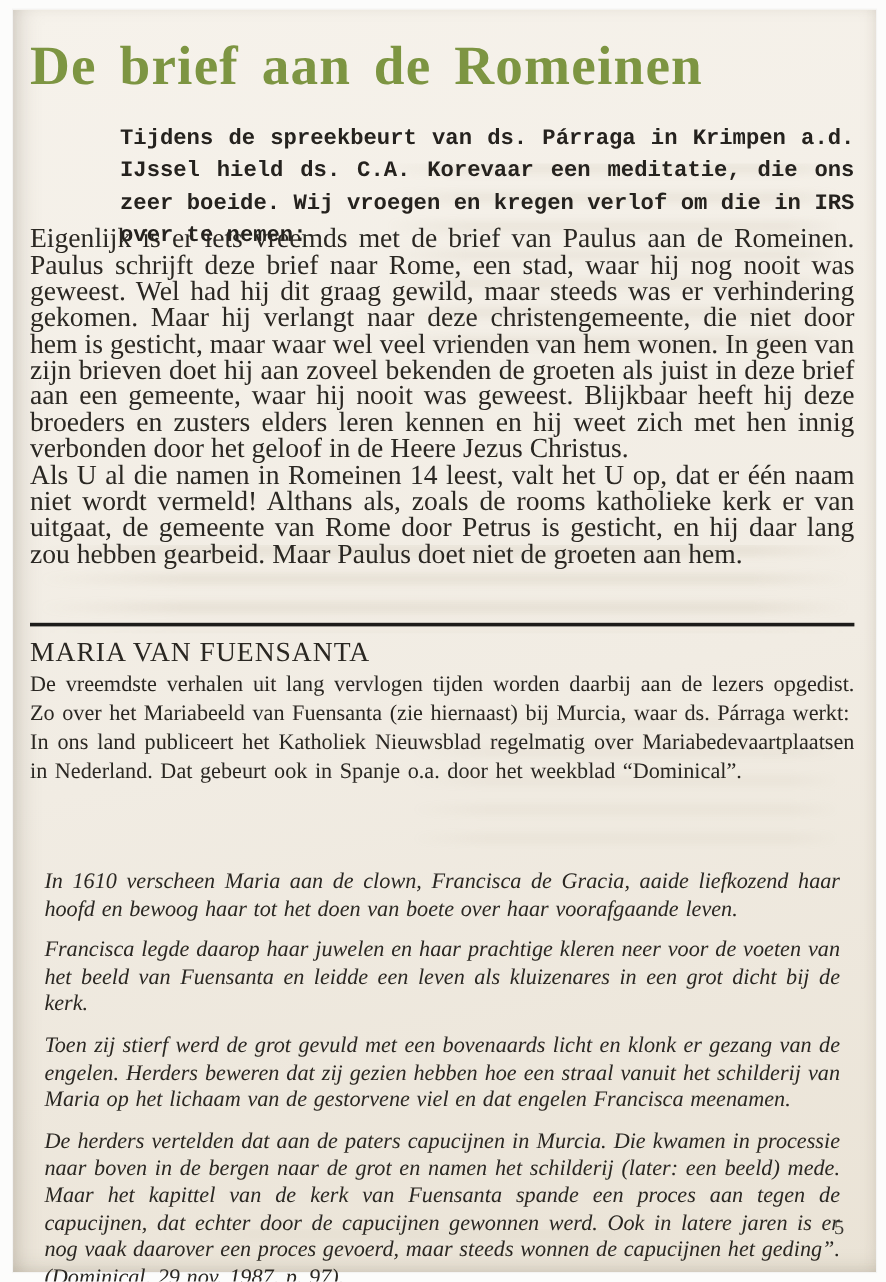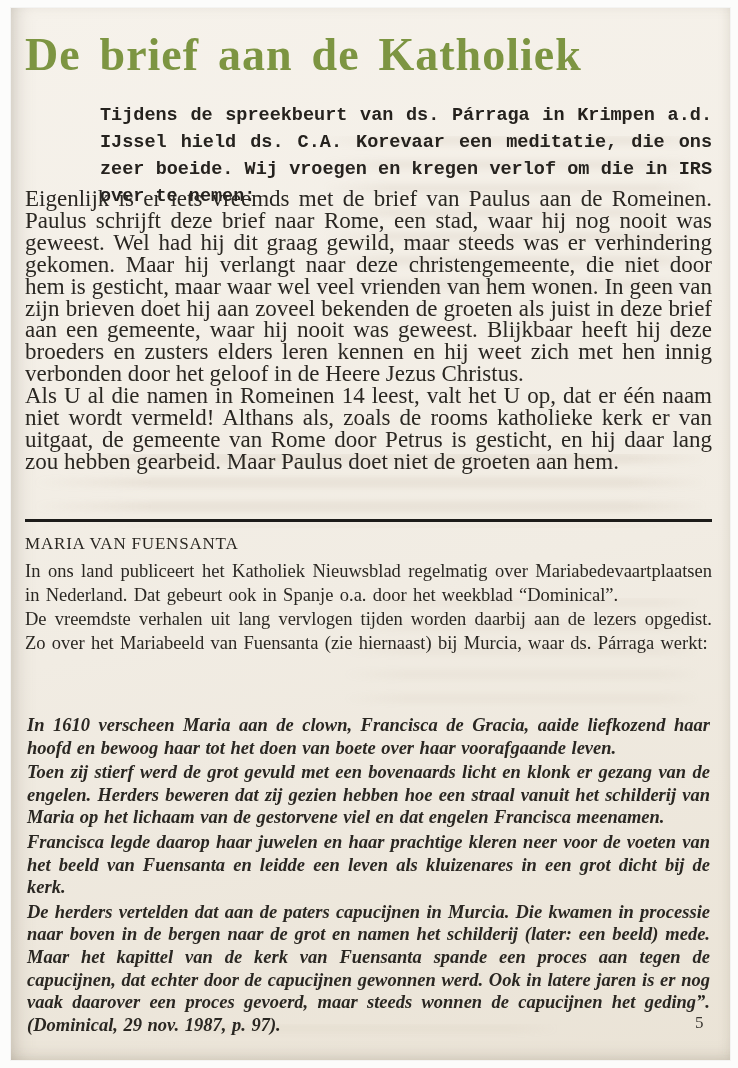--- a/index.html
+++ b/index.html
@@ -84,21 +84,21 @@
   }
   .maria {
     position: absolute;
     left: 14px; top: 524px;
     width: 687px;
     color: #2a2722;
   }
   .maria h2 {
     margin: 0 0 3px 0;
     font-weight: 400;
-    font-size: 17px;
+    font-size: 23px;
     letter-spacing: .8px;
     line-height: 24px;
   }
   .maria p {
     margin: 0;
     font-size: 18.5px;
     line-height: 24px;
     text-align: justify;
     word-spacing: .09em;
   }
@@ -106,58 +106,58 @@
     position: absolute;
     left: 14px; top: 704px;
     width: 687px;
     font-style: italic;
     font-size: 18.5px;
     line-height: 22.6px;
     text-align: justify;
     word-spacing: .05em;
     color: #2a2722;
   }
-  .quote p { margin: 2px; font-weight: bold; }
+  .quote p { margin: 12px; }
   .pageno {
     position: absolute;
     left: 684px; top: 1005px;
     font-size: 17px;
     color: #3b3833;
   }
 </style>
 </head>
 <body>
 
 <div class="scan">
   <div class="page">
 
     <div class="bleed b1"></div>
     <div class="bleed b2"></div>
     <div class="bleed b3"></div>
     <div class="bleed b4"></div>
 
-    <h1 class="title">De brief aan de Katholiek</h1>
+    <h1 class="title">De brief aan de Romeinen</h1>
 
     <p class="intro">Tijdens de spreekbeurt van ds. Párraga in Krimpen a.d. IJssel hield ds. C.A. Korevaar een meditatie, die ons zeer boeide. Wij vroegen en kregen verlof om die in IRS over te nemen:</p>
 
     <div class="body-text">
       <p>Eigenlijk is er iets vreemds met de brief van Paulus aan de Romeinen. Paulus schrijft deze brief naar Rome, een stad, waar hij nog nooit was geweest. Wel had hij dit graag gewild, maar steeds was er verhindering gekomen. Maar hij verlangt naar deze christengemeente, die niet door hem is gesticht, maar waar wel veel vrienden van hem wonen. In geen van zijn brieven doet hij aan zoveel bekenden de groeten als juist in deze brief aan een gemeente, waar hij nooit was geweest. Blijkbaar heeft hij deze broeders en zusters elders leren kennen en hij weet zich met hen innig verbonden door het geloof in de Heere Jezus Christus.</p>
       <p>Als U al die namen in Romeinen 14 leest, valt het U op, dat er één naam niet wordt vermeld! Althans als, zoals de rooms katholieke kerk er van uitgaat, de gemeente van Rome door Petrus is gesticht, en hij daar lang zou hebben gearbeid. Maar Paulus doet niet de groeten aan hem.</p>
     </div>
 
     <hr class="rule">
 
     <div class="maria">
       <h2>MARIA VAN FUENSANTA</h2>
+      <p>De vreemdste verhalen uit lang vervlogen tijden worden daarbij aan de lezers opgedist. Zo over het Mariabeeld van Fuensanta (zie hiernaast) bij Murcia, waar ds. Párraga werkt:</p>
       <p>In ons land publiceert het Katholiek Nieuwsblad regelmatig over Mariabedevaartplaatsen in Nederland. Dat gebeurt ook in Spanje o.a. door het weekblad “Dominical”.</p>
-      <p>De vreemdste verhalen uit lang vervlogen tijden worden daarbij aan de lezers opgedist. Zo over het Mariabeeld van Fuensanta (zie hiernaast) bij Murcia, waar ds. Párraga werkt:</p>
     </div>
 
     <div class="quote">
       <p>In 1610 verscheen Maria aan de clown, Francisca de Gracia, aaide liefkozend haar hoofd en bewoog haar tot het doen van boete over haar voorafgaande leven.</p>
+      <p>Francisca legde daarop haar juwelen en haar prachtige kleren neer voor de voeten van het beeld van Fuensanta en leidde een leven als kluizenares in een grot dicht bij de kerk.</p>
       <p>Toen zij stierf werd de grot gevuld met een bovenaards licht en klonk er gezang van de engelen. Herders beweren dat zij gezien hebben hoe een straal vanuit het schilderij van Maria op het lichaam van de gestorvene viel en dat engelen Francisca meenamen.</p>
-      <p>Francisca legde daarop haar juwelen en haar prachtige kleren neer voor de voeten van het beeld van Fuensanta en leidde een leven als kluizenares in een grot dicht bij de kerk.</p>
       <p>De herders vertelden dat aan de paters capucijnen in Murcia. Die kwamen in processie naar boven in de bergen naar de grot en namen het schilderij (later: een beeld) mede. Maar het kapittel van de kerk van Fuensanta spande een proces aan tegen de capucijnen, dat echter door de capucijnen gewonnen werd. Ook in latere jaren is er nog vaak daarover een proces gevoerd, maar steeds wonnen de capucijnen het geding”. (Dominical, 29 nov. 1987, p. 97).</p>
     </div>
 
     <div class="pageno">5</div>
   </div>
 </div>
 
 </body></html>

